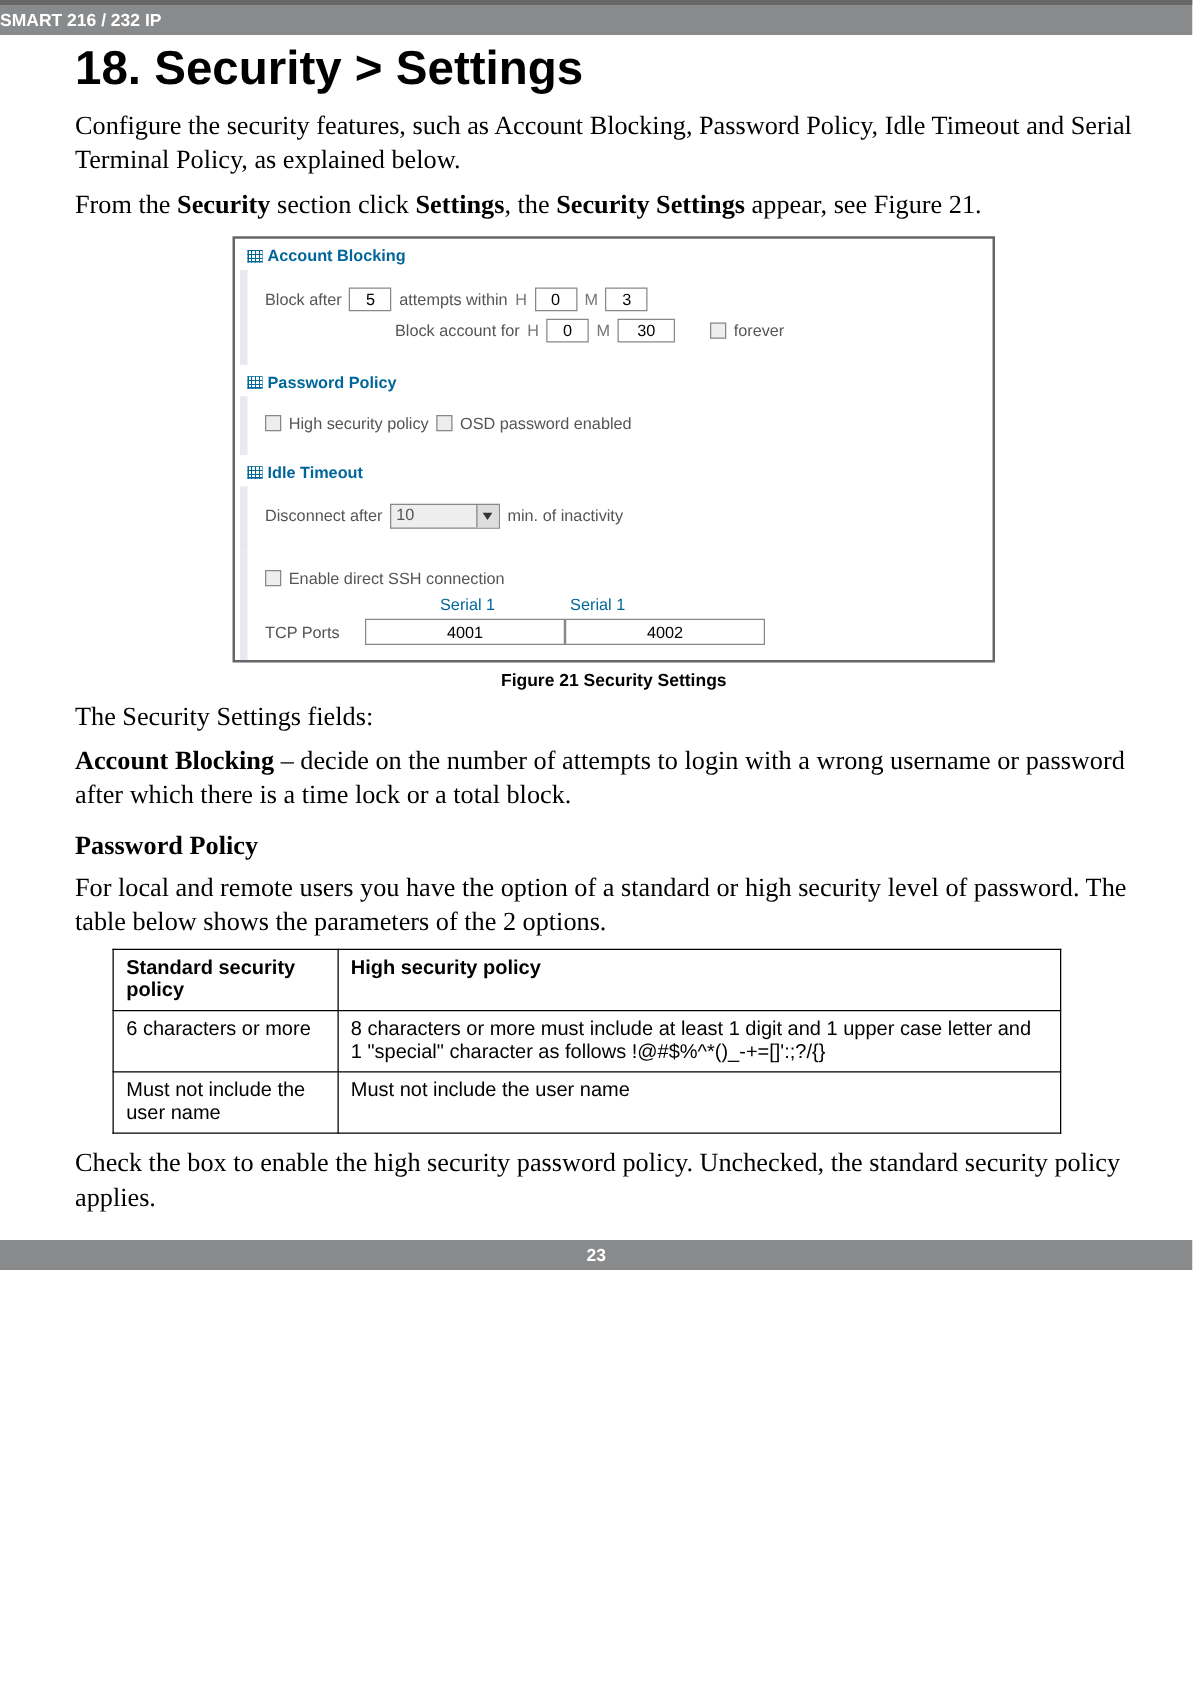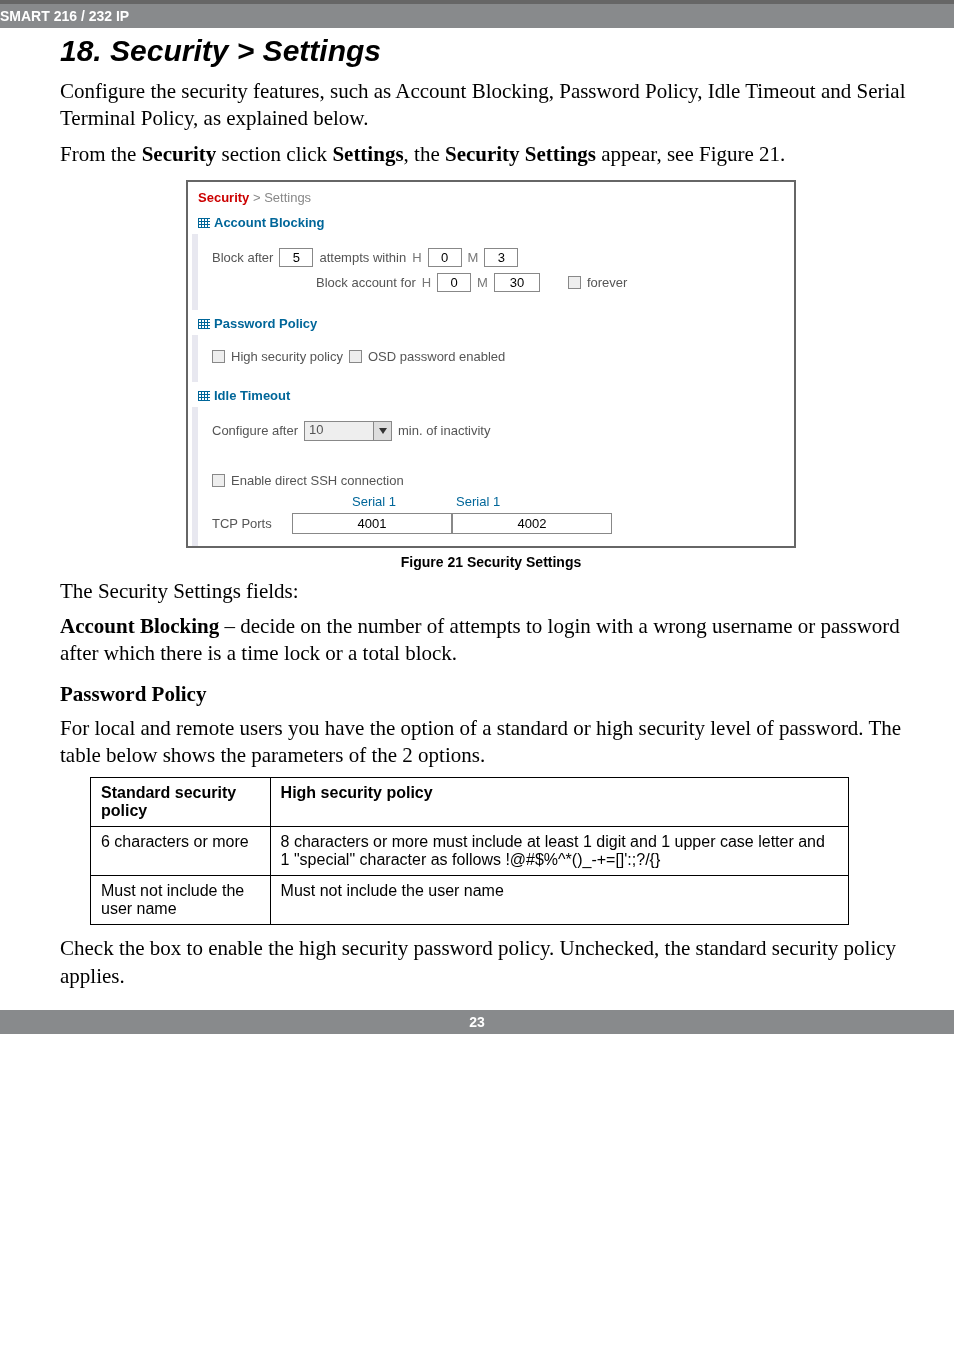--- a/index.html
+++ b/index.html
@@ -17,24 +17,23 @@
     font-family: Arial, Helvetica, sans-serif;
     font-size: 14px;
     font-weight: bold;
     text-align: left;
     padding: 4px 0;
     margin: 0 -32px 6px -60px;
     border-top: 4px solid #666;
   }
   h1 {
     font-family: Arial, Helvetica, sans-serif;
-    font-size: 30px;
+    font-size: 38px;
     font-weight: bold;
     margin: 6px 0 10px 0;
-    font-style: italic;
   }
   p.body {
     font-size: 21px;
     line-height: 1.3;
     margin: 8px 0;
   }
   .figure-wrap { text-align: center; margin: 12px 0 4px 0; }
   .sec-window {
     display: inline-block;
     width: 610px;
@@ -168,23 +167,20 @@
 <h1>18. Security &gt; Settings</h1>
 
 <p class="body">Configure the security features, such as Account Blocking, Password Policy, Idle Timeout and Serial Terminal Policy, as explained below.</p>
 
 <p class="body">
   <span>From the </span><b>Security</b><span> section click </span><b>Settings</b><span>, the </span><b>Security Settings</b><span> appear, see Figure 21.</span>
 </p>
 
 <div class="figure-wrap">
   <div class="sec-window">
-    <div class="crumb">
-      <span class="c-sec">Security</span><span class="c-gt"> &gt; </span><span class="c-set">Settings</span>
-    </div>
 
     <div class="sec-head">Account Blocking</div>
     <div class="sec-body">
       <div class="row">
         <span>Block after</span>
         <input class="tiny-input" value="5" style="">
         <span>attempts within</span>
         <span class="hm-label">H</span>
         <input class="tiny-input" value="0" style="">
         <span class="hm-label">M</span>
@@ -208,21 +204,21 @@
         <span class="cb"></span>
         <span>High security policy</span>
         <span class="cb"></span>
         <span>OSD password enabled</span>
       </div>
     </div>
 
     <div class="sec-head">Idle Timeout</div>
     <div class="sec-body">
       <div class="row">
-        <span>Configure after</span>
+        <span>Disconnect after</span>
         <span class="sel">
           <span class="sel-val">10</span><span class="sel-btn">
             <svg width="8" height="6" viewBox="0 0 8 6">
                 <polygon points="0,0 8,0 4,6" fill="#333"></polygon>
               </svg>
           </span>
         </span>
         <span>min. of inactivity</span>
       </div>
     </div>

